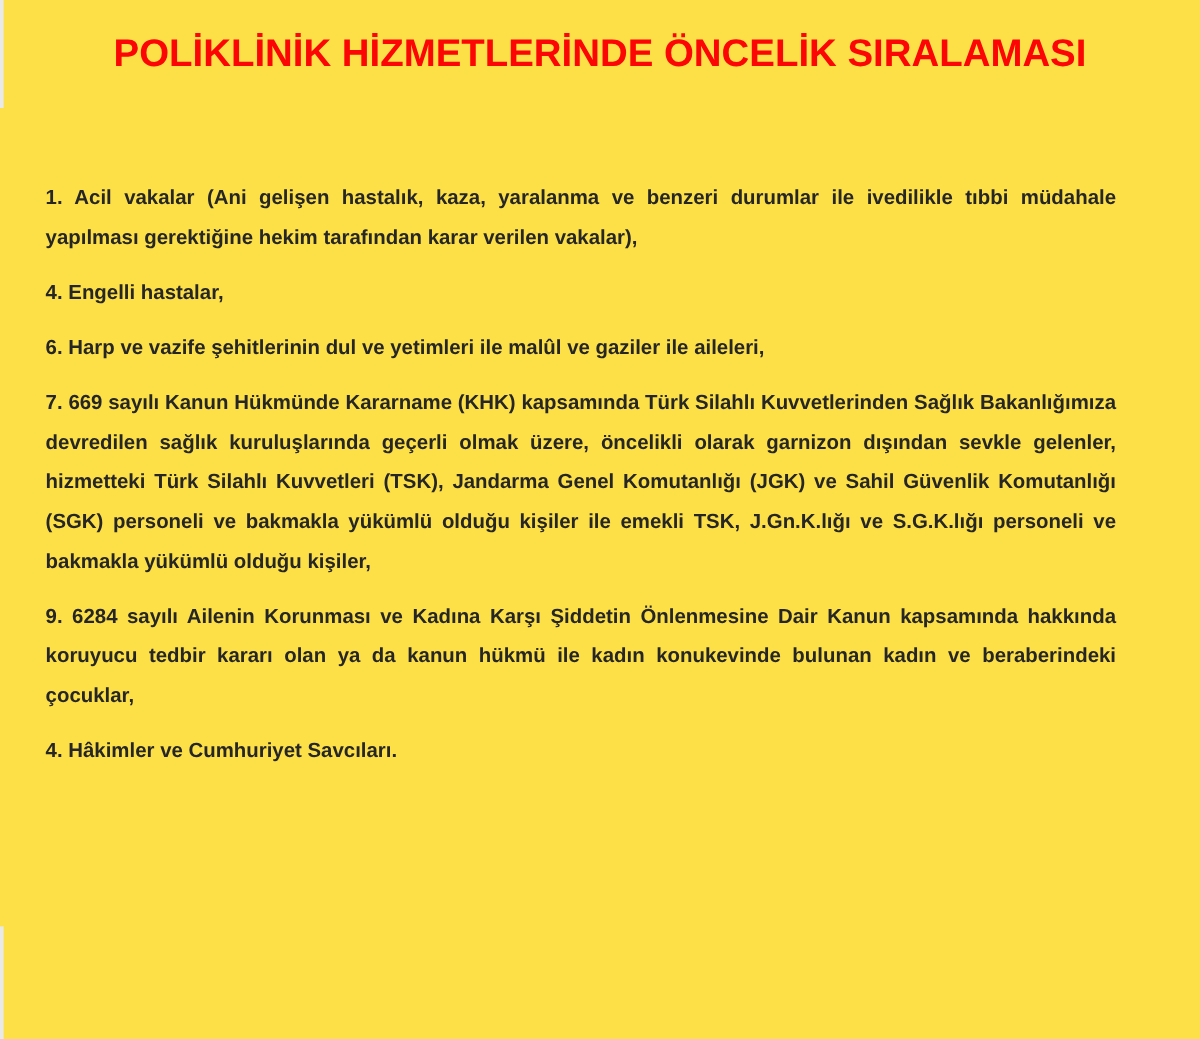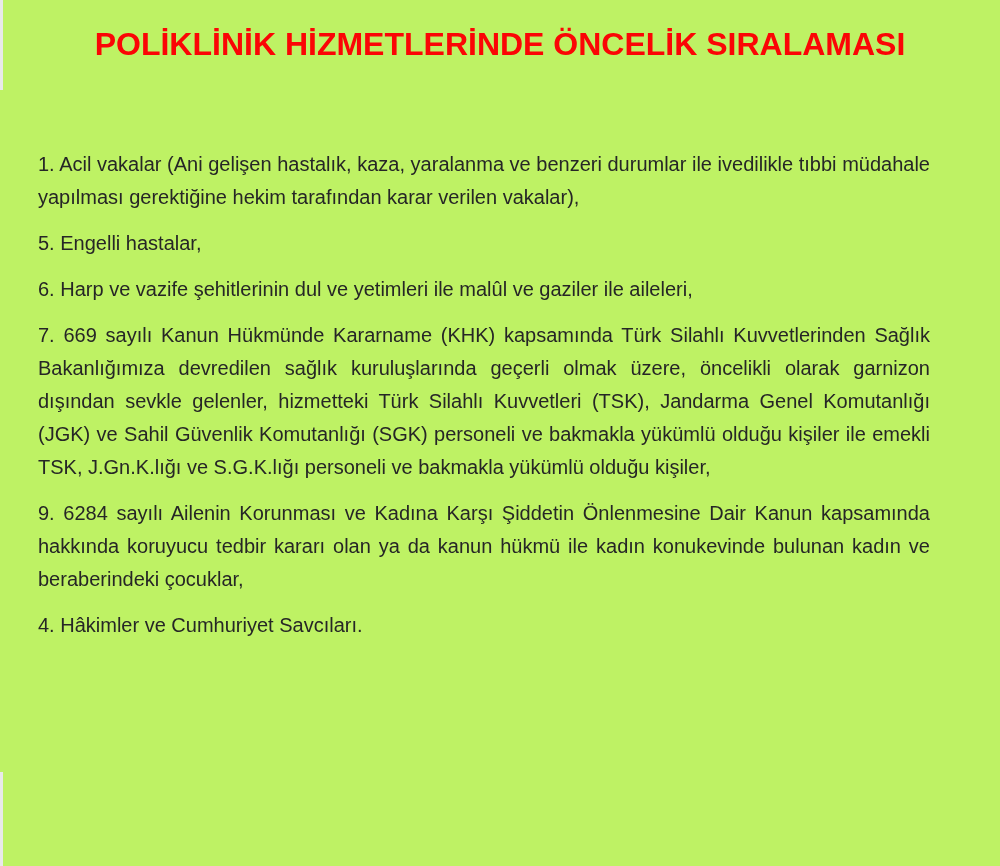--- a/index.html
+++ b/index.html
@@ -10,21 +10,21 @@
   body {
     width: 1000px;
     height: 866px;
     position: relative;
     overflow: hidden;
     font-family: "Liberation Sans", sans-serif;
   }
   .page {
     position: absolute;
     inset: 0;
-    background: #bef264;
+    background: #fde047;
   }
   .edge-artifact {
     position: absolute;
     left: 0;
     width: 3px;
     background: #e9e9e9;
   }
   .edge-artifact.top { top: 0; height: 90px; }
   .edge-artifact.bottom { top: 772px; height: 94px; }
   h1.doc-title {
@@ -38,39 +38,40 @@
     line-height: 36px;
   }
   .doc-body {
     position: absolute;
     top: 148px;
     left: 38px;
     width: 892px;
   }
   .doc-body p {
     margin: 0 0 13px 0;
-    font-size: 20px;
+    font-size: 17px;
     line-height: 33px;
     color: #262626;
     text-align: justify;
     text-justify: inter-word;
+    font-weight: bold;
   }
 </style>
 </head>
 <body>
 
 <div class="page">
 
   <div class="edge-artifact top"></div>
   <div class="edge-artifact bottom"></div>
 
   <h1 class="doc-title">POLİKLİNİK HİZMETLERİNDE ÖNCELİK SIRALAMASI</h1>
 
   <div class="doc-body">
     <p>1. Acil vakalar (Ani gelişen hastalık, kaza, yaralanma ve benzeri durumlar ile ivedilikle tıbbi müdahale yapılması gerektiğine hekim tarafından karar verilen vakalar),</p>
-    <p>5. Engelli hastalar,</p>
+    <p>4. Engelli hastalar,</p>
     <p>6. Harp ve vazife şehitlerinin dul ve yetimleri ile malûl ve gaziler ile aileleri,</p>
     <p>7. 669 sayılı Kanun Hükmünde Kararname (KHK) kapsamında Türk Silahlı Kuvvetlerinden Sağlık Bakanlığımıza devredilen sağlık kuruluşlarında geçerli olmak üzere, öncelikli olarak garnizon dışından sevkle gelenler, hizmetteki Türk Silahlı Kuvvetleri (TSK), Jandarma Genel Komutanlığı (JGK) ve Sahil Güvenlik Komutanlığı (SGK) personeli ve bakmakla yükümlü olduğu kişiler ile emekli TSK, J.Gn.K.lığı ve S.G.K.lığı personeli ve bakmakla yükümlü olduğu kişiler,</p>
     <p>9. 6284 sayılı Ailenin Korunması ve Kadına Karşı Şiddetin Önlenmesine Dair Kanun kapsamında hakkında koruyucu tedbir kararı olan ya da kanun hükmü ile kadın konukevinde bulunan kadın ve beraberindeki çocuklar,</p>
     <p>4. Hâkimler ve Cumhuriyet Savcıları.</p>
   </div>
 
 </div>
 
 </body></html>

